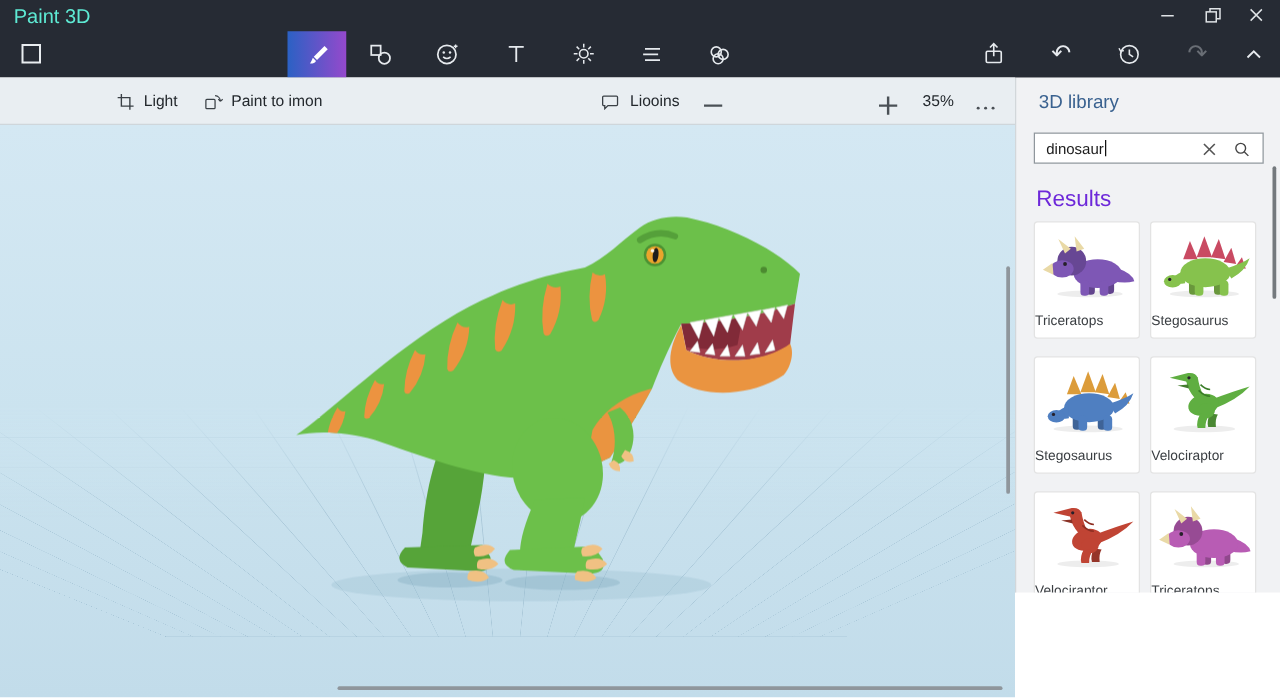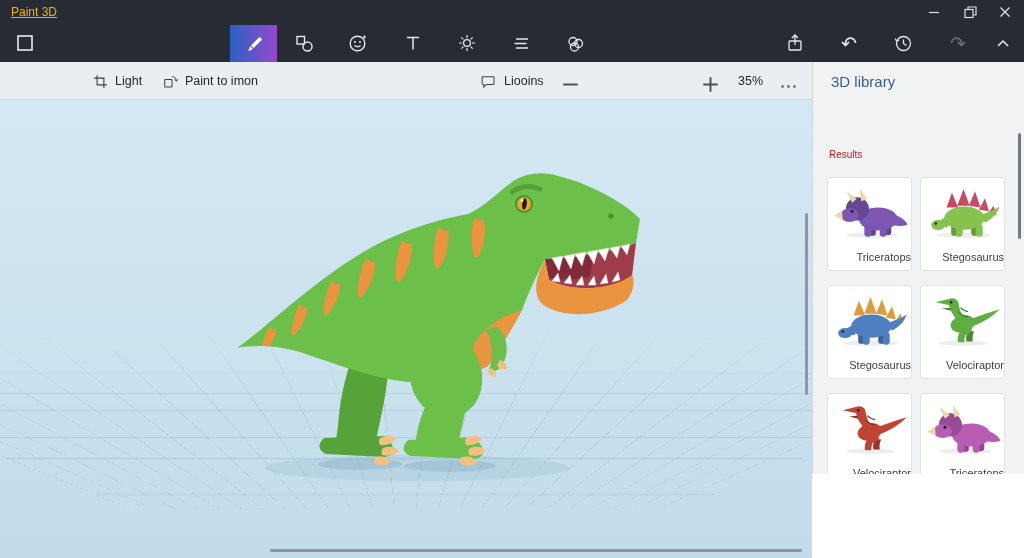--- a/index.html
+++ b/index.html
@@ -1,21 +1,21 @@
 <!DOCTYPE html>
 <html><head>
 <meta charset="utf-8">
 <style>
   * { margin:0; padding:0; box-sizing:border-box; }
   html,body { width:1024px; height:558px; }
   body { font-family:"Liberation Sans", sans-serif; position:relative; overflow:hidden; background:#fff; }
 
   
   .topbar { position:absolute; left:0; top:0; width:1024px; height:62px; background:#262b34; color:#e9edf0; }
-  .app-title { position:absolute; left:11px; top:5px; font-size:12px; color:#eab308;text-decoration:underline; }
+  .app-title { position:absolute; left:11px; top:5px; font-size:16px; color:#5eead4; }
   .win-btn { position:absolute; top:2px; width:28px; height:20px; display:flex; align-items:center; justify-content:center; color:#dfe3e6; }
   .menu-btn { position:absolute; left:12px; top:30px; width:26px; height:26px; display:flex; align-items:center; justify-content:center; }
   .tool-btn { position:absolute; top:28px; width:30px; height:30px; display:flex; align-items:center; justify-content:center; color:#e6eaee; }
   .tool-btn.sel { left:230px; top:25px; width:47px; height:37px; background:linear-gradient(90deg,#2b61c4,#9549cc); }
   .act-btn { position:absolute; top:29px; width:28px; height:28px; display:flex; align-items:center; justify-content:center; color:#e6eaee; }
   .dim { opacity:.35; }
   .glyph { font-size:19px; line-height:1; }
 
   
   .ribbon { position:absolute; left:0; top:62px; width:812px; height:38px; background:#e9eef2; border-bottom:1px solid #cfd6db; }
@@ -40,25 +40,25 @@
   .vscroll { position:absolute; left:805px; top:113px; width:3px; height:182px; background:#8f969c; border-radius:2px; }
   #trex { position:absolute; left:212px; top:30px; width:450px; height:360px; }
 
   
   .panel { position:absolute; left:812px; top:62px; width:212px; height:412px; background:#f1f2f4; border-left:1px solid #d2d7da; overflow:hidden; }
   .panel-title { position:absolute; left:18px; top:11px; font-size:15px; color:#39618f; }
   .searchbox { position:absolute; left:14px; top:44px; width:184px; height:25px; background:#fff; border:1px solid #8f969c; display:flex; align-items:center; padding-left:9px; }
   .search-text { font-size:12px; color:#1b1b1b; }
   .caret { display:inline-block; width:1px; height:13px; background:#111; margin-left:1px; vertical-align:-2px; }
   .sx { position:absolute; top:6px; width:13px; height:13px; color:#555; }
-  .results-lb { position:absolute; left:16px; top:87px; font-size:10px; color:#b91c1c; }
+  .results-lb { position:absolute; left:16px; top:87px; font-size:18px; color:#6d28d9; }
   .grid { position:absolute; left:14px; top:115px; width:180px; display:grid; grid-template-columns:85px 85px; column-gap:8px; row-gap:14px; }
   .card { width:85px; height:94px; background:#fff; border:1px solid #e3e3e3; border-radius:3px; position:relative; overflow:hidden; }
   .card svg { position:absolute; left:4px; top:6px; width:77px; height:56px; }
-  .card-label { position:absolute; left:0; bottom:7px; width:100%; text-align:right; font-size:11px; color:#3a3e42; }
+  .card-label { position:absolute; left:0; bottom:7px; width:100%; text-align:left; font-size:11px; color:#3a3e42; }
   .pscroll { position:absolute; left:205px; top:71px; width:3px; height:106px; background:#74797d; border-radius:2px; }
 
   svg.ic { display:block; }
 </style>
 </head>
 <body>
 
 <div class="topbar">
   <div class="app-title">Paint 3D</div>
 
@@ -283,20 +283,31 @@
     <path d="M279,238 q6,3 5,9 q-7,0 -9,-6 Z" fill="var(--claw)"></path>
   </svg>
 
   <div class="hscroll"></div>
   <div class="vscroll"></div>
 </div>
 
 <div class="panel">
   <div class="panel-title">3D library</div>
 
+  <div class="searchbox">
+    <span class="search-text">dinosaur</span>
+      <span class="caret"></span>
+    <svg class="sx" style="right:36px" viewBox="0 0 12 12">
+        <path d="M2 2 l8 8 M10 2 l-8 8" stroke="currentColor" stroke-width="1.2" fill="none"></path>
+      </svg>
+    <svg class="sx" style="right:10px" viewBox="0 0 14 14">
+        <circle cx="6" cy="6" r="4.2" stroke="#444" stroke-width="1.2" fill="none"></circle>
+        <path d="M9.2 9.2 l3.4 3.4" stroke="#444" stroke-width="1.2" fill="none"></path>
+      </svg>
+  </div>
 
   <div class="results-lb">Results</div>
 
   <div class="grid">
   <div class="card">
     <svg viewBox="0 0 100 72">
           <ellipse cx="52" cy="66" rx="34" ry="3.5" fill="#000" opacity=".07"></ellipse>
     <rect x="48" y="50" width="9" height="17" rx="4" fill="rgb(98,68,141)"></rect>
           <rect x="68" y="49" width="9" height="17" rx="4" fill="rgb(98,68,141)"></rect>
     <path d="M82,40 Q96,45 98,53 Q86,56 76,52 Z" fill="#7e57b5"></path>

